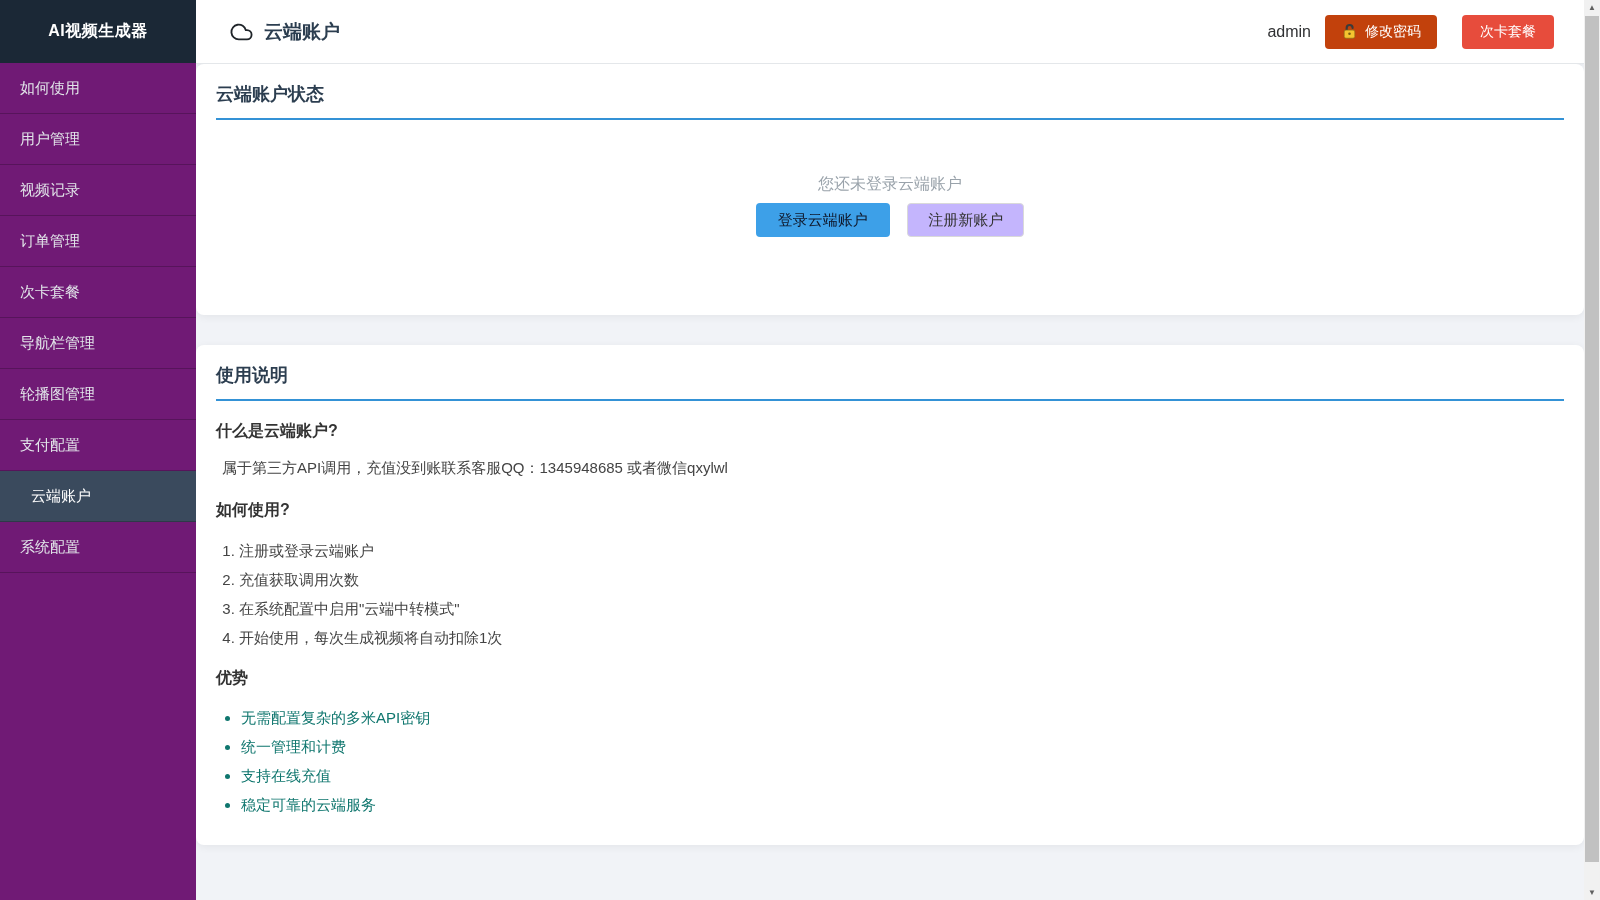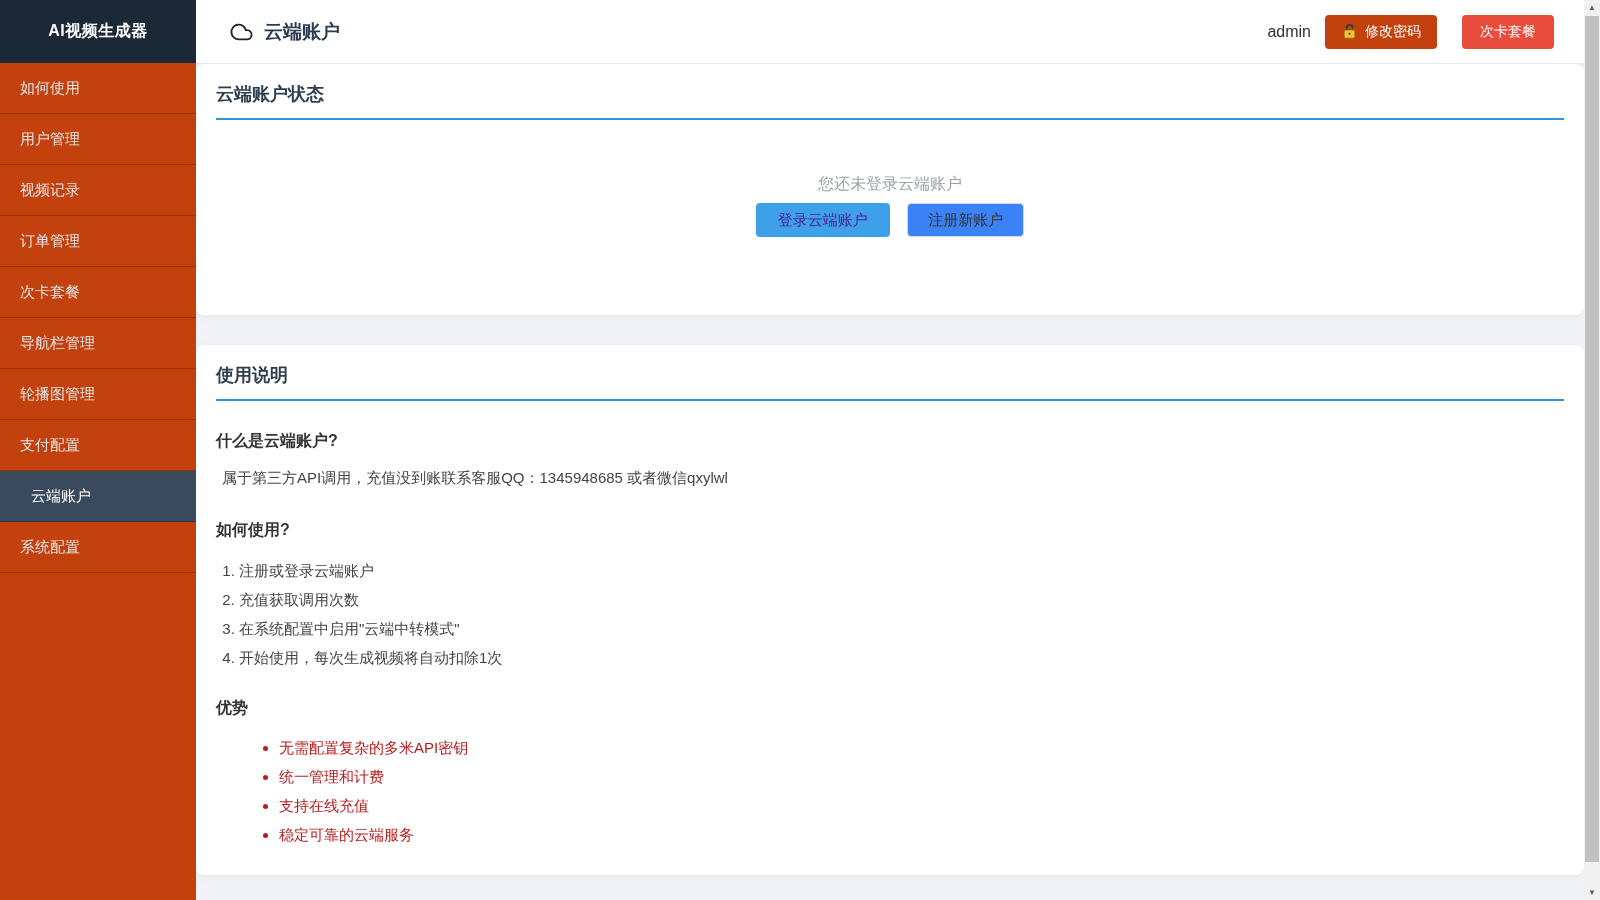--- a/index.html
+++ b/index.html
@@ -5,21 +5,21 @@
   * { margin: 0; padding: 0; box-sizing: border-box; }
   html, body {
     width: 1600px; height: 900px;
     font-family: "Liberation Sans", "DejaVu Sans", sans-serif;
     background: #f1f3f7;
     overflow: hidden;
   }
   
   .sidebar {
     position: fixed; left: 0; top: 0; bottom: 0;
-    width: 196px; background: #c2410c; z-index: 10;
+    width: 196px; background: #701a75; z-index: 10;
   }
   .sidebar-logo {
     height: 63px; background: #1b2836;
     color: #ffffff; font-size: 16px; font-weight: bold;
     display: flex; align-items: center; justify-content: center;
     letter-spacing: 0.5px;
   }
   .sidebar-item {
     height: 51px; line-height: 50px;
     padding-left: 20px;
@@ -61,31 +61,31 @@
     box-shadow: 0 2px 8px rgba(0,0,0,0.06);
     padding: 18px 20px 20px;
   }
   .card + .card { margin-top: 30px; }
   .card-title {
     font-size: 18px; font-weight: bold; color: #2c3e50;
     padding-bottom: 12px; border-bottom: 2px solid #3492d6;
   }
   .status-block { text-align: center; padding: 54px 0 58px; }
   .status-hint { color: #9aa3ab; font-size: 16px; margin-bottom: 8px; }
-  .btn-login { height: 34px; padding: 0 22px; background: #3da0e8; color: #4c1d95; font-size: 15px; }
+  .btn-login { height: 34px; padding: 0 22px; background: #3da0e8; color: #0f172a; font-size: 15px; }
   .btn-register {
     height: 34px; padding: 0 20px; margin-left: 13px;
-    background: #3b82f6; border: 1px solid #d9d9d9; color: #333; font-size: 15px;
+    background: #c4b5fd; border: 1px solid #d9d9d9; color: #333; font-size: 15px;
   }
-  .usage-section h4 { font-size: 16px; font-weight: bold; color: #333; margin: 30px 0 0; }
+  .usage-section h4 { font-size: 16px; font-weight: bold; color: #333; margin: 20px 0 0; }
   .usage-section p { font-size: 15px; color: #444; margin: 15px 6px 0; line-height: 1.5; }
   .usage-section ol { margin: 19px 0 0; padding-left: 23px; }
   .usage-section ol li { font-size: 15px; color: #444; margin-bottom: 8px; line-height: 1.4; }
   .usage-section ul { margin: 19px 0 0; padding-left: 25px; }
-  .usage-section ul li { font-size: 15px; color: #b91c1c; margin-bottom: 9px; line-height: 1.35; margin-left: 38px; }
+  .usage-section ul li { font-size: 15px; color: #0f766e; margin-bottom: 9px; line-height: 1.35; }
   
   .scrollbar {
     position: fixed; right: 0; top: 0; bottom: 0; width: 16px;
     background: #f1f1f1; z-index: 20;
   }
   .scroll-arrow {
     position: absolute; left: 0; width: 16px; height: 15px;
     display: flex; align-items: center; justify-content: center;
     color: #606060; font-size: 8px; cursor: pointer;
   }

